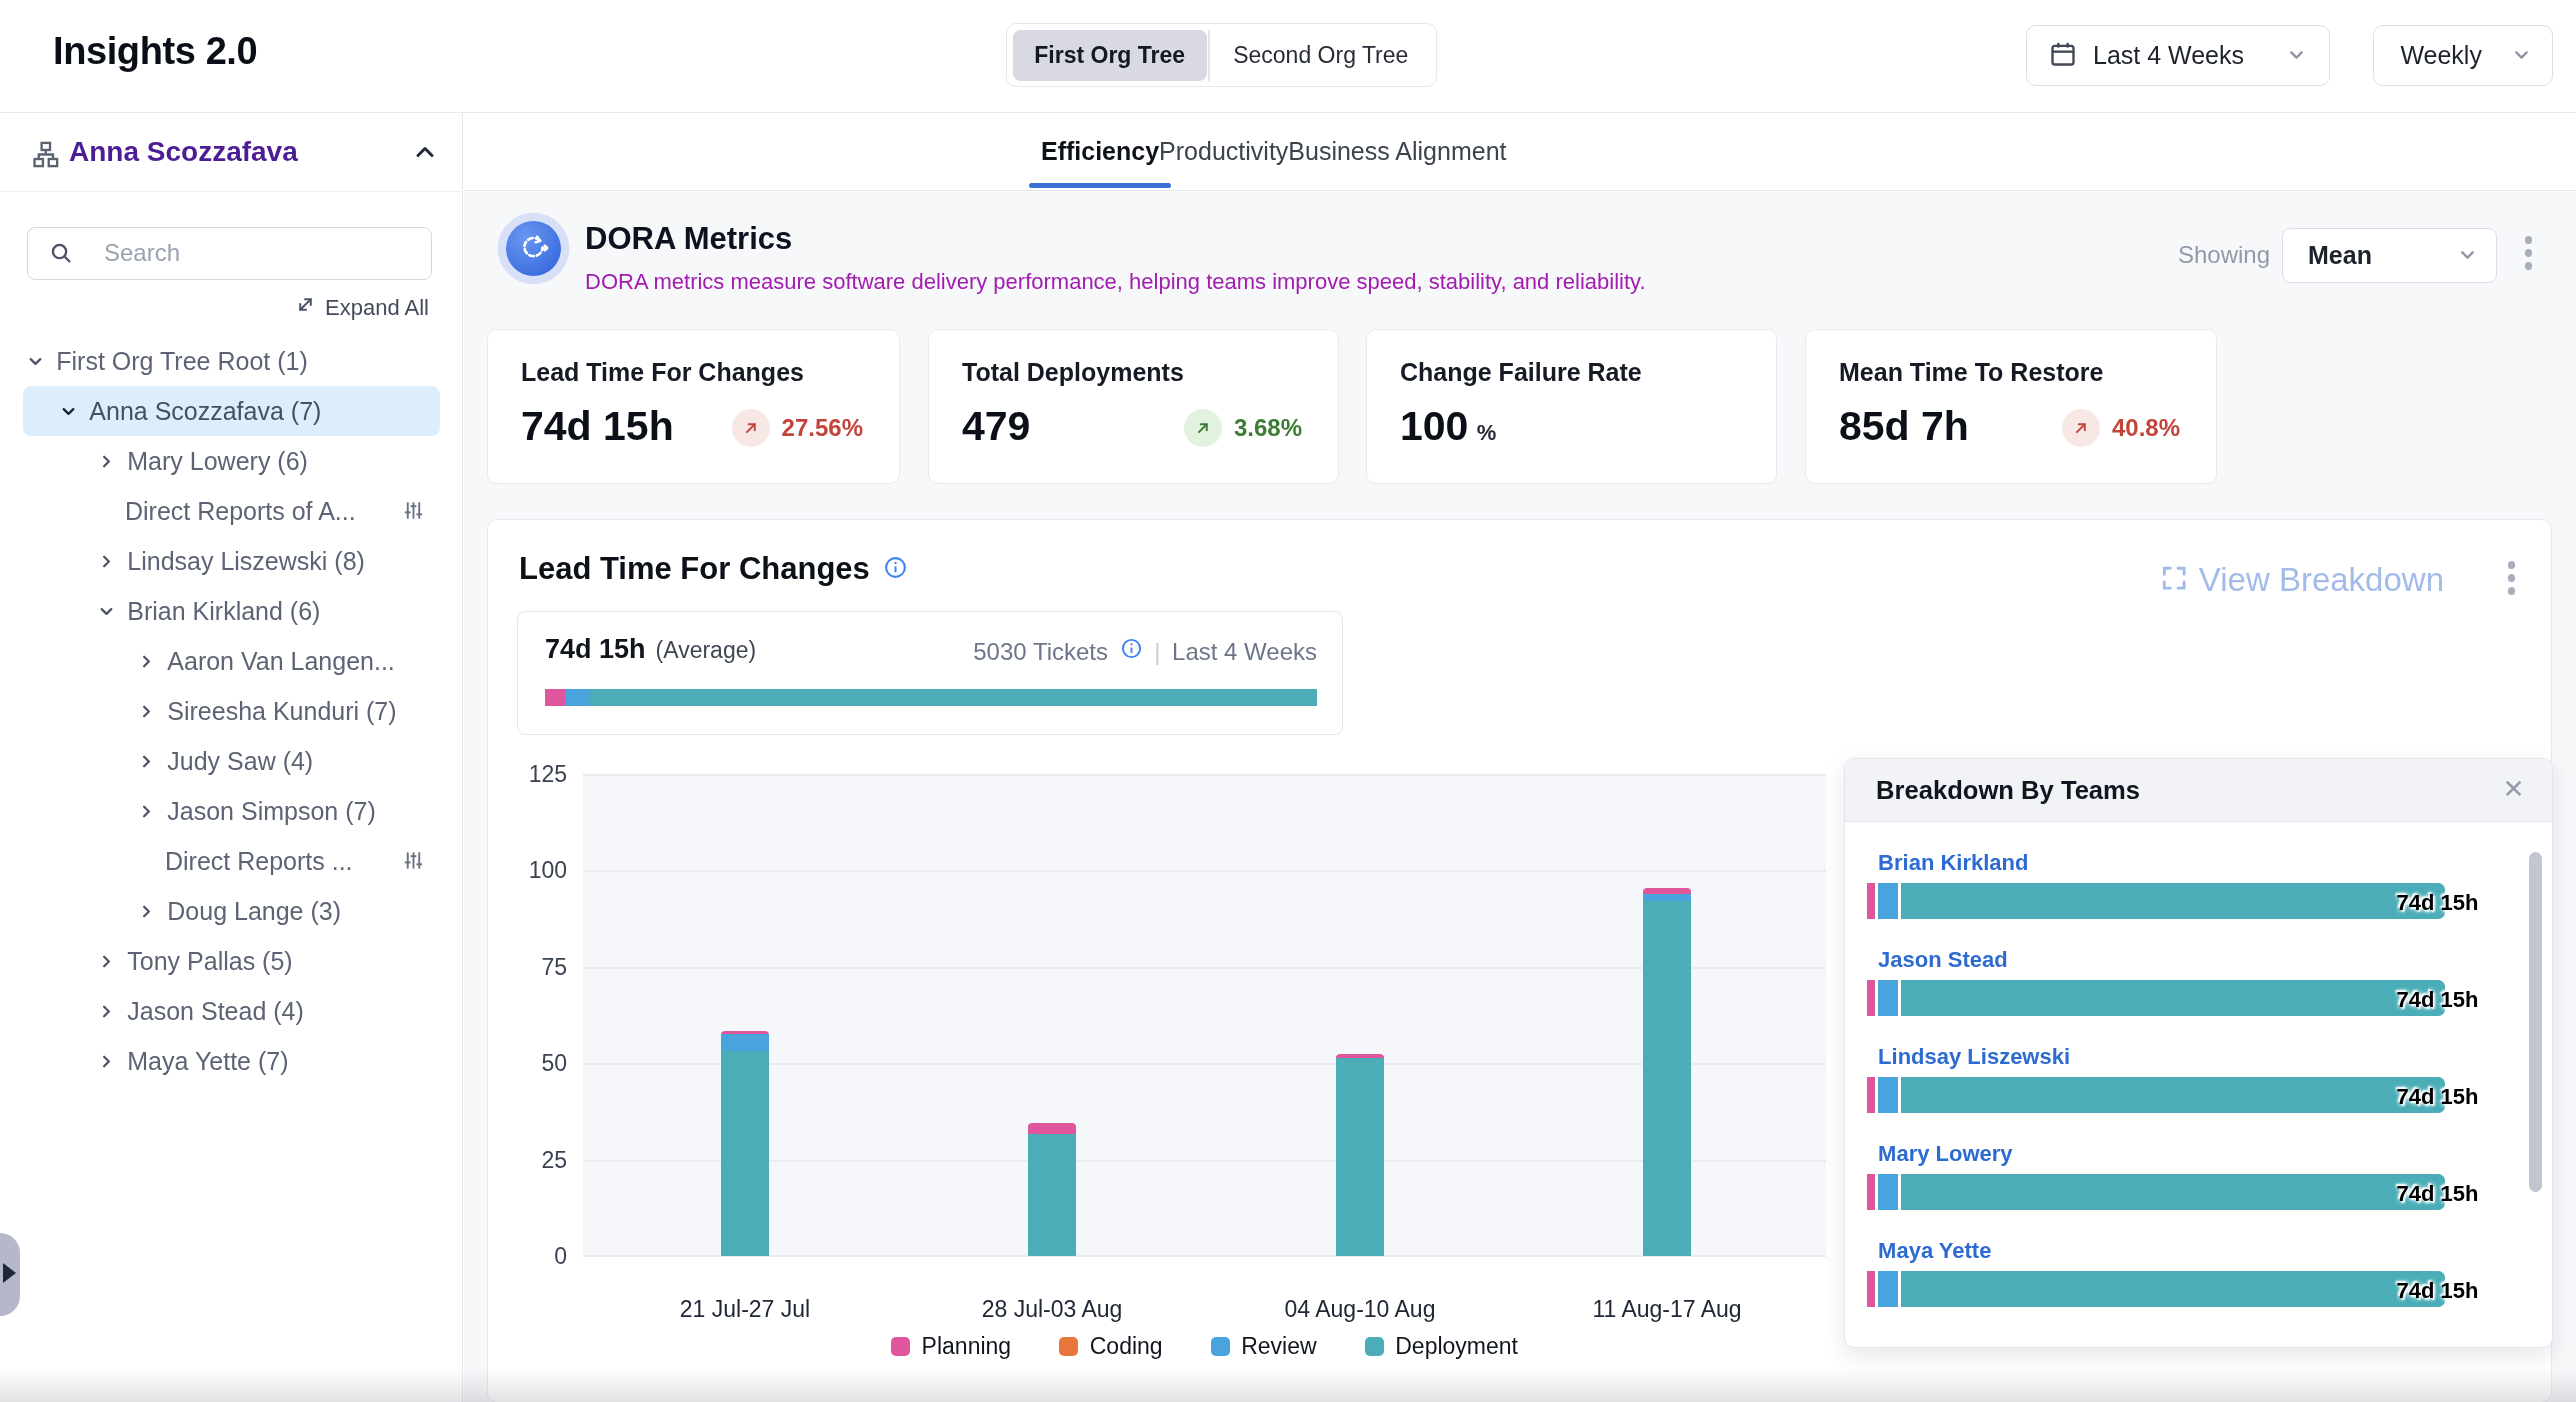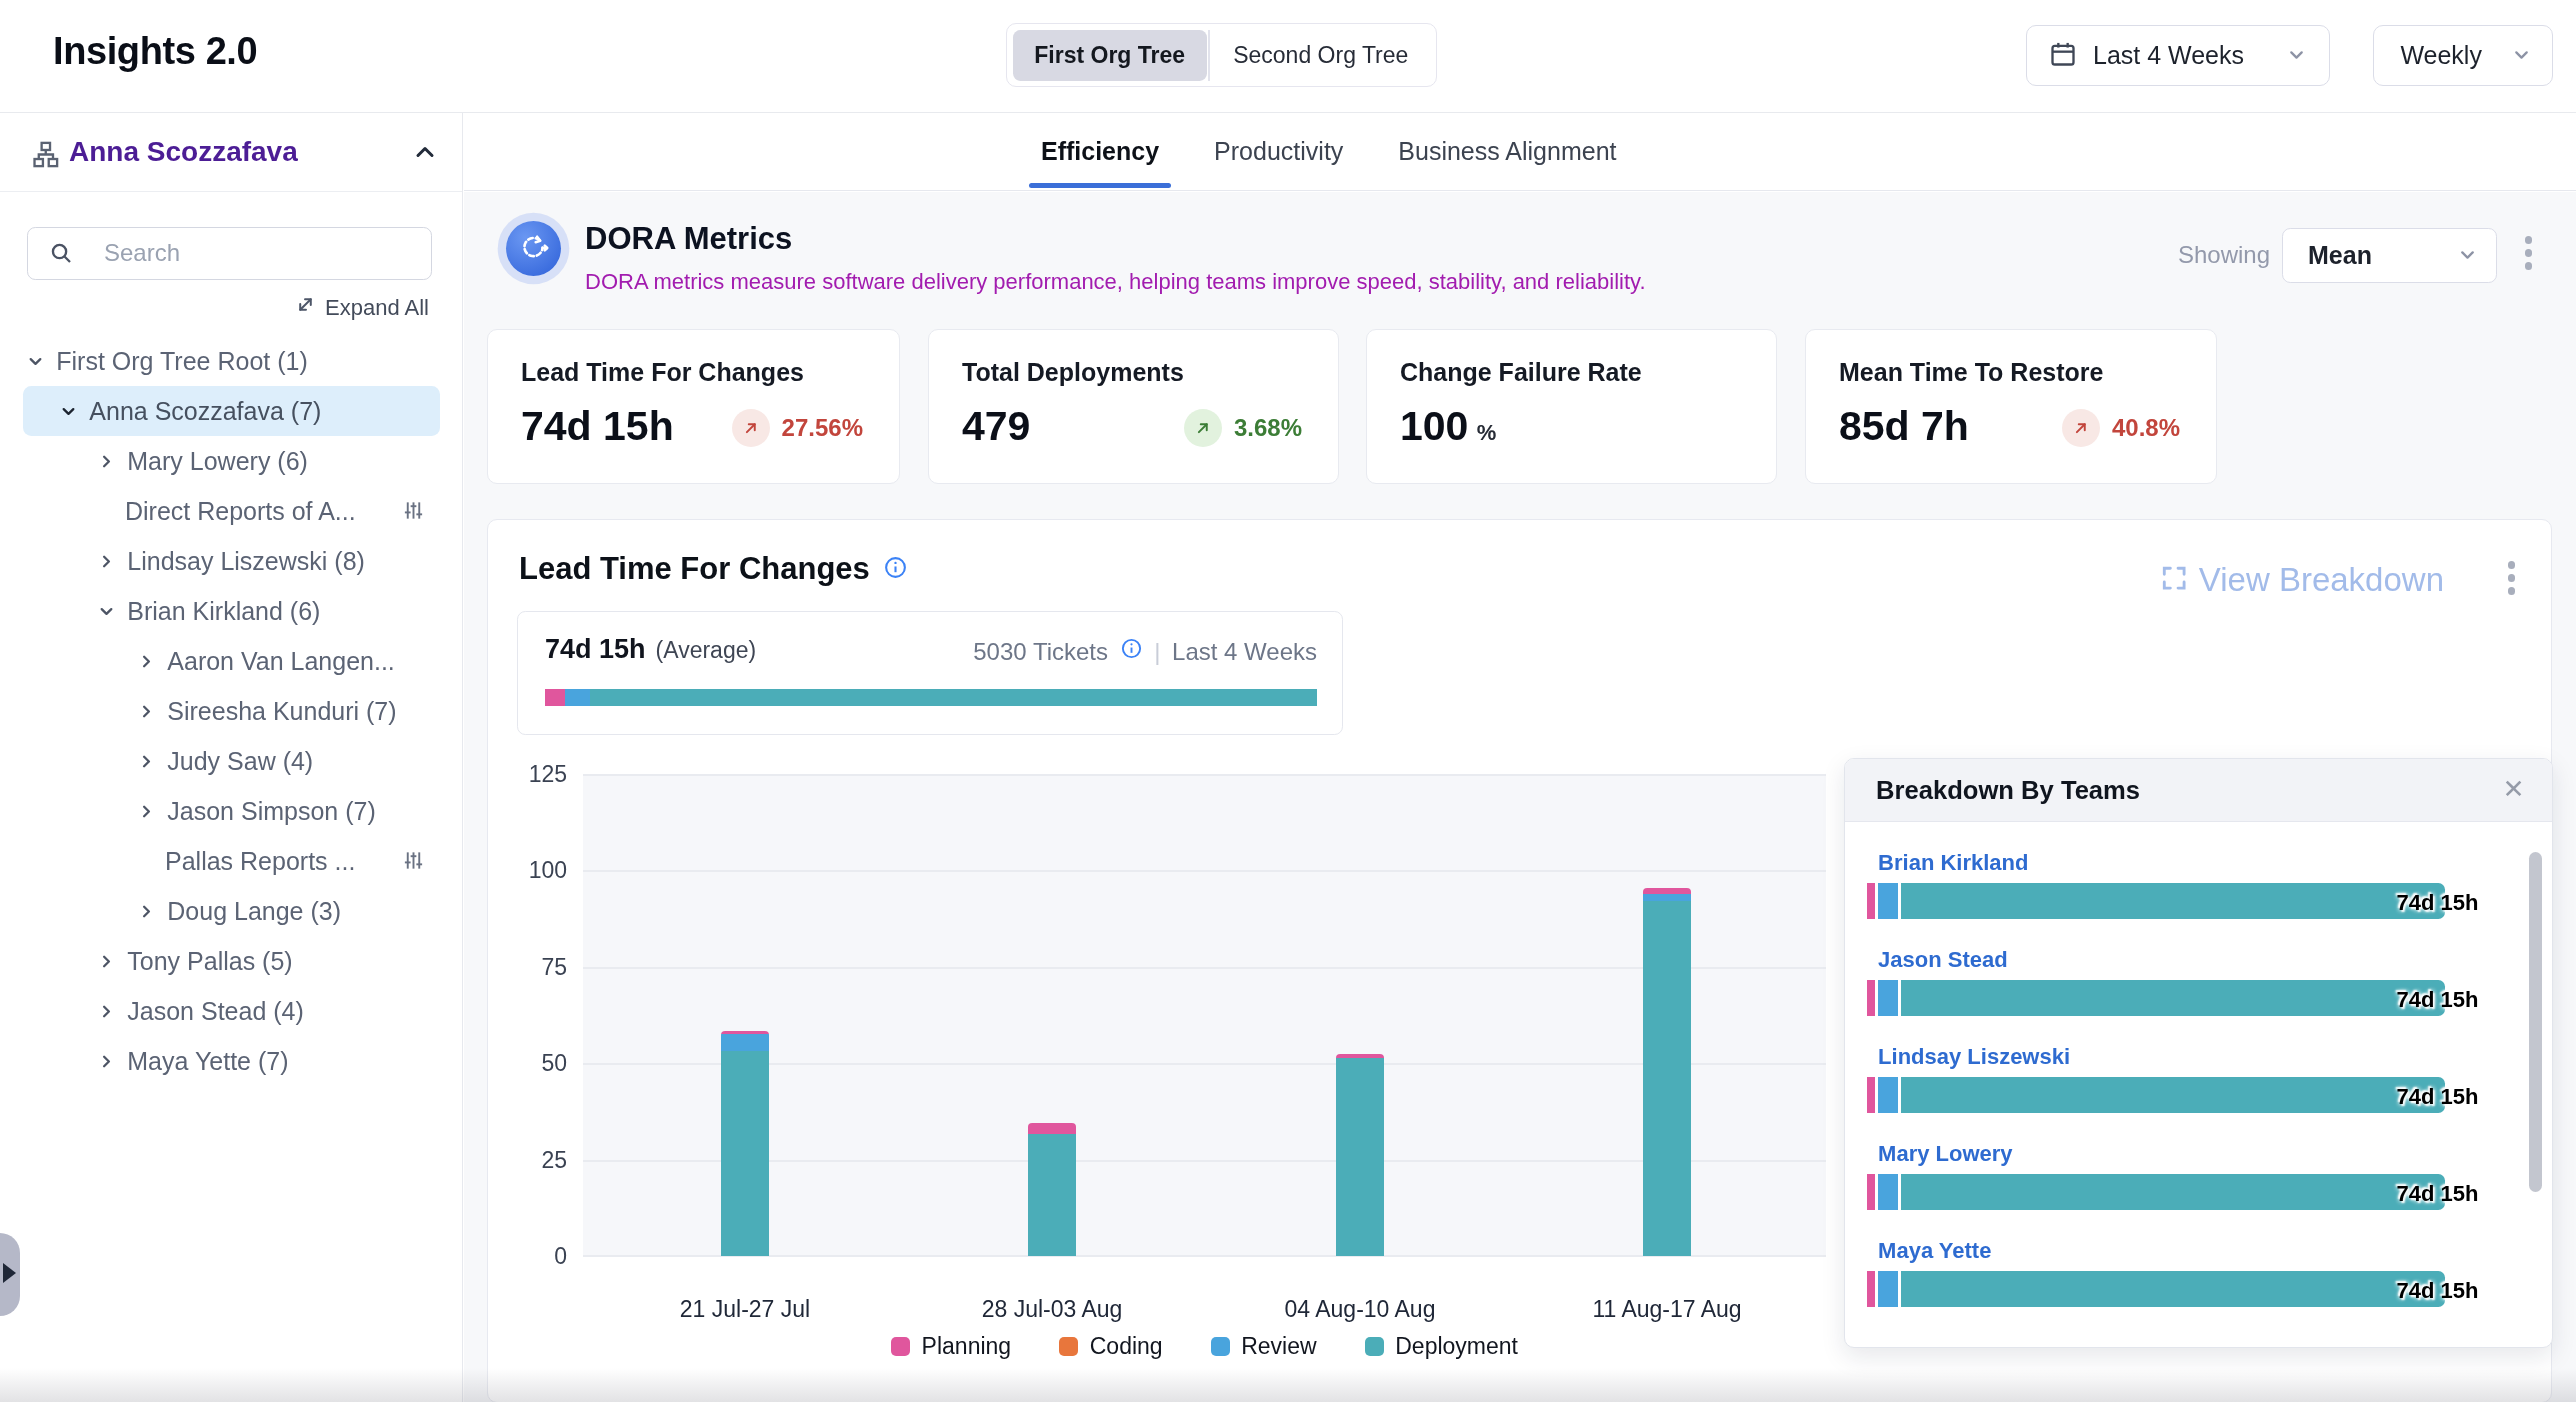--- a/index.html
+++ b/index.html
@@ -36,21 +36,21 @@
   .trow.sel{background:#ddeefb;color:#46505f;}
   .trow .chev{width:25px;height:25px;flex:0 0 25px;margin-right:8.3px;display:flex;align-items:center;justify-content:center;}
   .trow .fico{position:absolute;right:15px;top:13.2px;}
 
   .collapse-handle{position:absolute;left:0;top:1233px;width:20px;height:83px;background:#b5b8c8;border-radius:0 41px 41px 0;border:none;cursor:pointer;padding:0;}
   .collapse-handle:after{content:"";position:absolute;left:3.3px;top:30px;border-left:13.2px solid #1f2737;border-top:10.7px solid transparent;border-bottom:10.7px solid transparent;}
 
   
   .main-bg{position:absolute;left:464px;top:192px;width:2112px;height:1211px;background:#f7f8fa;}
   .tabsbar{position:absolute;left:464px;top:113px;width:2112px;height:78px;background:#fff;border-bottom:1.7px solid #e6e8ee;box-sizing:border-box;}
-  .tabs{position:absolute;left:577px;top:0;height:77px;display:flex;gap:55px;align-items:flex-start;}
+  .tabs{position:absolute;left:577px;top:0;height:77px;display:flex;align-items:flex-start;}
   .tab{position:relative;height:77px;display:flex;align-items:center;font-size:25px;color:#3c4350;cursor:pointer;white-space:nowrap;}
   .tab.active{font-weight:700;color:#0d1118;}
   .tab.active:after{content:"";position:absolute;left:-11.6px;right:-11.6px;bottom:1.7px;height:5.8px;border-radius:3.3px;background:#3b6fd8;}
 
   
   .dora-icon{position:absolute;left:506px;top:221px;width:55px;height:55px;border-radius:50%;background:radial-gradient(circle at 35% 30%,#6a97f2,#2d60d8);box-shadow:0 0 0 8.3px rgba(133,162,240,.28);display:flex;align-items:center;justify-content:center;}
   .dora-title{position:absolute;left:585px;top:221px;font-size:31px;font-weight:700;color:#0c1220;}
   .dora-sub{position:absolute;left:585px;top:269px;font-size:22px;color:#a21caf;}
   .showing{position:absolute;left:2178px;top:241px;font-size:24px;color:#9399ab;}
   .sel-mean{left:2282px;top:228px;width:215px;height:55px;border-radius:8.3px;padding:0 16.5px 0 25px;}
@@ -261,21 +261,21 @@
         </div>
         <div class="trow" style="padding-left: 111px;">
           <span class="chev">
             <svg width="23" height="23" viewBox="0 0 24 24" fill="none" stroke="#4d5565" stroke-width="2.4" stroke-linecap="round" stroke-linejoin="round">
               <polyline points="9.5 7 14.5 12 9.5 17"></polyline>
             </svg>
           </span>
           <span>Jason Simpson (7)</span>
         </div>
         <div class="trow" style="padding-left: 142px;">
-          <span>Pallas Reports ...</span>
+          <span>Direct Reports ...</span>
           <span class="fico"><svg width="23" height="23" viewBox="0 0 24 24" fill="none" stroke="#6a7283" stroke-width="2">
               <line x1="6" y1="3.5" x2="6" y2="20.5"></line>
               <line x1="12" y1="3.5" x2="12" y2="20.5"></line>
               <line x1="18" y1="3.5" x2="18" y2="20.5"></line>
               <line x1="3" y1="14" x2="9" y2="14"></line>
               <line x1="9" y1="7.5" x2="15" y2="7.5"></line>
               <line x1="15" y1="16" x2="21" y2="16"></line>
             </svg></span>
         </div>
         <div class="trow" style="padding-left: 111px;">

